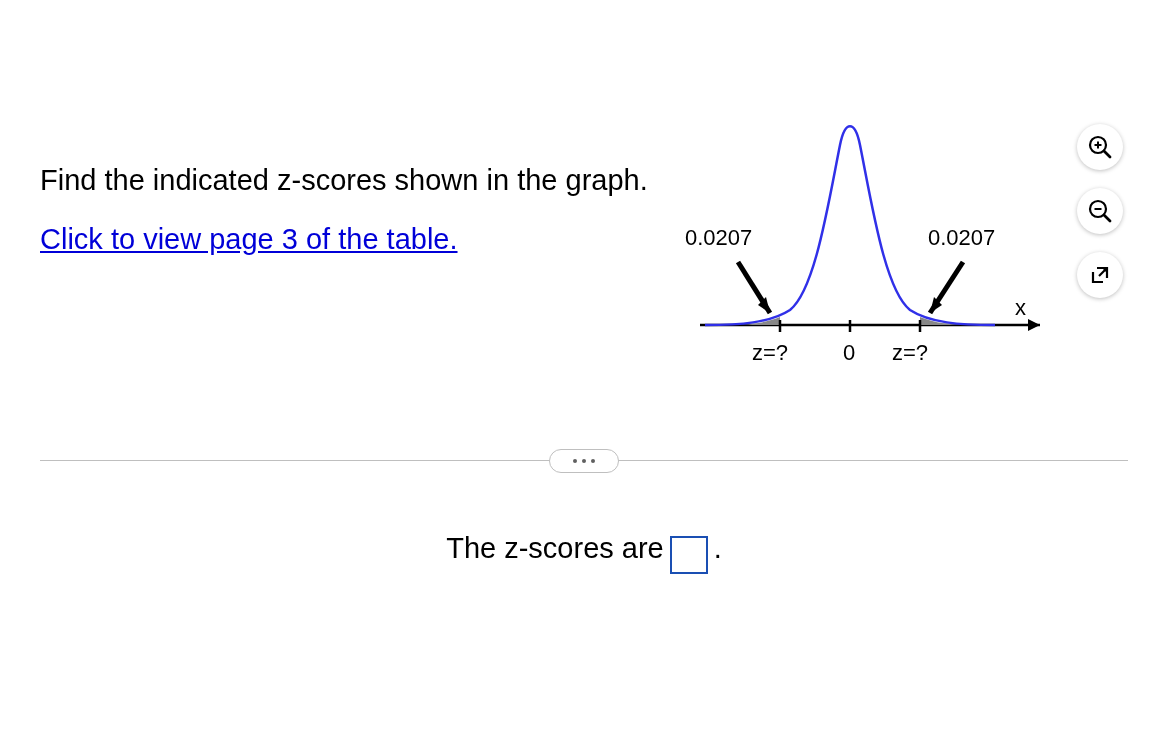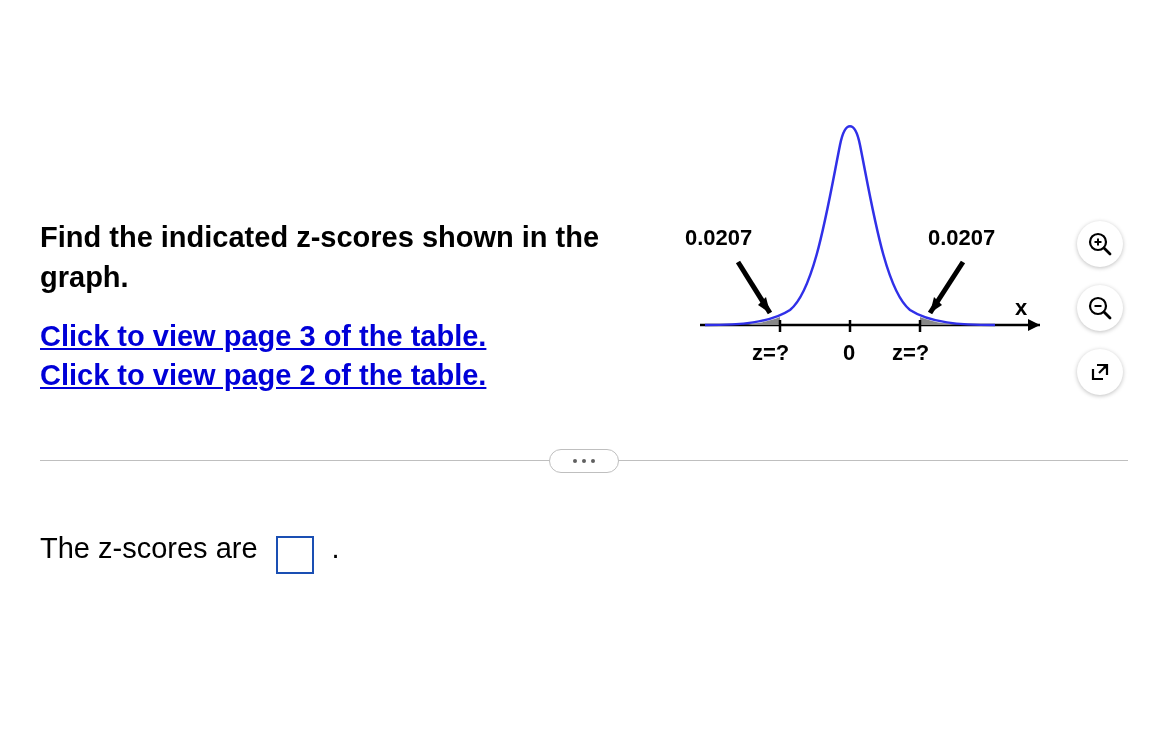--- a/index.html
+++ b/index.html
@@ -12,22 +12,21 @@
     position: relative;
     background: #fff;
     color: #000;
     overflow: hidden;
   }
   .container {
     padding: 25px 30px 20px 40px;
   }
   .top-section {
     display: flex;
-    align-items: flex-end;
-    font-weight: bold;
+    align-items: center;
   }
   .left-text {
     flex: 0 0 620px;
     font-size: 29px;
     line-height: 1.35;
   }
   .question-text {
     margin-bottom: 20px;
   }
   .table-link {
@@ -95,22 +94,23 @@
     border-radius: 50%;
   }
   .answer-section {
     margin-top: 65px;
     font-size: 29px;
     line-height: 1.55;
   }
   .answer-line {
     display: flex;
     align-items: baseline;
-    gap: 16px;
+    gap: 4px;
     flex-wrap: wrap;
+    justify-content: center;
   }
   .answer-input {
     width: 38px;
     height: 38px;
     border: 2px solid #1a4fb3;
     background: #fff;
     font-size: 22px;
     text-align: center;
     vertical-align: middle;
     margin: 0 2px;
@@ -128,21 +128,20 @@
   }
 </style>
 </head>
 <body>
 
 <div class="container">
   <div class="top-section">
     <div class="left-text">
       <div class="question-text">Find the indicated z-scores shown in the graph.</div>
       <a class="table-link">Click to view page 3 of the table.</a>
-      <a class="table-link">Click to view page 2 of the table.</a>
     </div>
 
     <div class="graph-area">
       <svg width="400" height="370" viewBox="0 0 400 370">
 
         <line x1="30" y1="300" x2="370" y2="300" stroke="#000" stroke-width="2.5"></line>
         <polygon points="370,300 358,294 358,306" fill="#000"></polygon>
 
         <path d="M 60 300 
                  C 80 300, 95 298, 110 292

